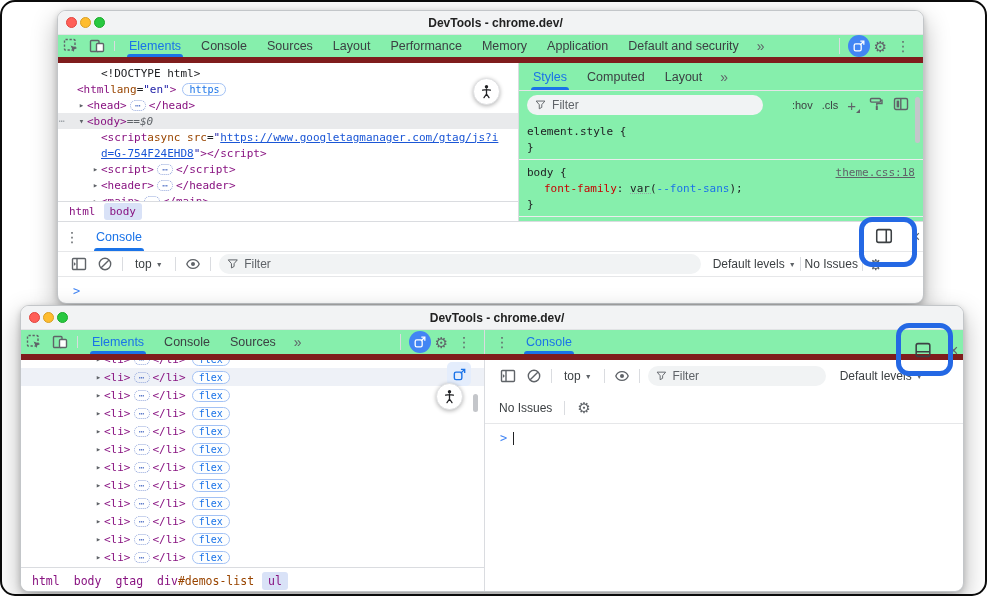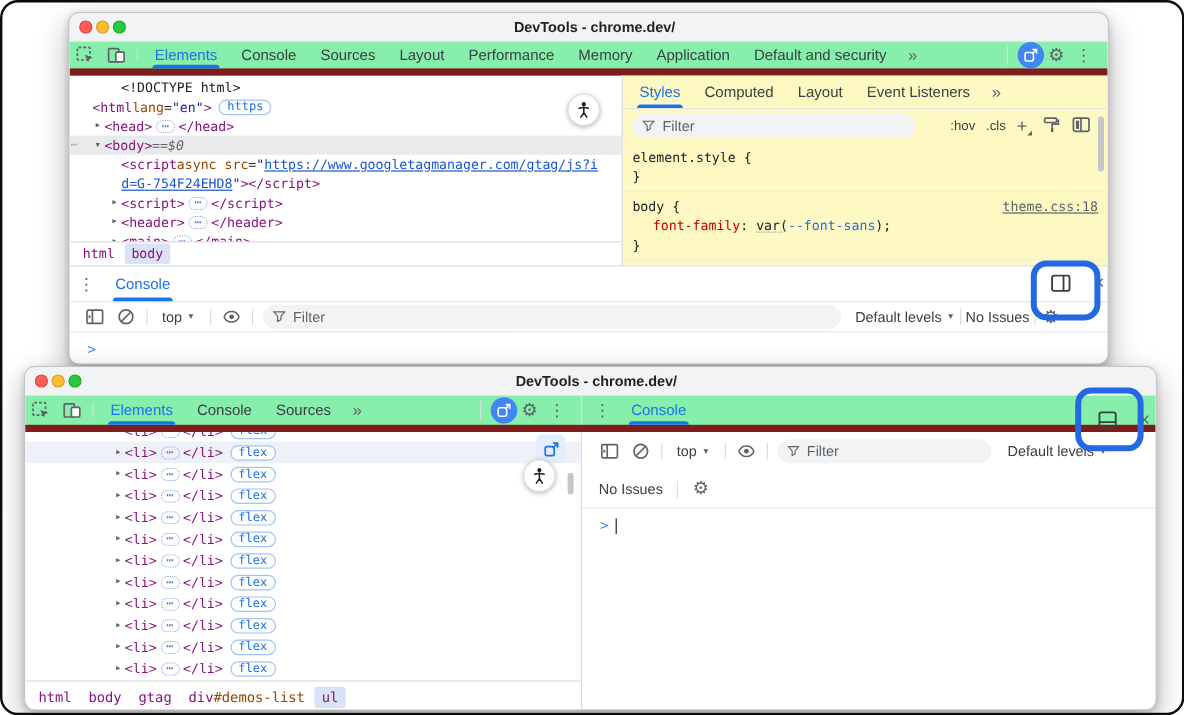--- a/index.html
+++ b/index.html
@@ -56,21 +56,21 @@
            color:#1a73e8; font:10px "DejaVu Sans Mono", monospace; }
   .a11y-fab { position:absolute; width:27px; height:27px; border-radius:50%; background:#fff;
               border:1px solid #e0e1e3; box-shadow:0 1px 4px rgba(0,0,0,.3);
               display:flex; align-items:center; justify-content:center; }
   .crumbbar { height:20px; border-top:1px solid #dadce0; display:flex; align-items:center; padding-left:5px;
               font:11px "DejaVu Sans Mono", monospace; background:#fff; }
   .crumb { padding:2px 6px; color:#881280; border-radius:3px; margin-right:2px; }
   .crumb .c-id { color:#994500; }
   .crumb.sel { background:#d9e2f7; }
 
-  .styles-pane { flex:1; border-left:1px solid #dadce0; position:relative; overflow:hidden; background:#fef9c3; }
+  .styles-pane { flex:1; border-left:1px solid #dadce0; position:relative; overflow:hidden; background:#86efac; }
   .styles-tabs { height:28px; display:flex; align-items:stretch; border-bottom:1px solid #e4e5e7; padding-left:4px; }
   .styles-toolbar { height:28px; display:flex; align-items:center; padding:0 14px 0 8px; }
   .filter-pill { height:20px; background:#f1f3f4; border-radius:11px; display:flex; align-items:center;
                  padding:0 8px; gap:6px; }
   .filter-pill input { border:none; outline:none; background:transparent; font-size:12px; color:#202124; width:100%; }
   .filter-pill input::placeholder { color:#5f6368; }
   .st-right { margin-left:auto; display:flex; align-items:center; gap:9px; color:#3c4043; font-size:11px; }
   .plus-wrap { position:relative; font-size:15px; color:#5f6368; padding-right:3px; }
   .plus-corner { position:absolute; right:-1px; bottom:1px; width:0; height:0;
                  border-left:4px solid transparent; border-bottom:4px solid #5f6368; }
@@ -264,23 +264,20 @@
       <div class="styles-pane">
         <div class="styles-tabs" id="styles-tabs">
             <div class="tab active">
               <span>Styles</span>
             </div>
             <div class="tab">
               <span>Computed</span>
             </div>
             <div class="tab">
               <span>Layout</span>
-            </div>
-            <div class="tab">
-              <span>Event Listeners</span>
             </div>
             <span class="more-chev">»</span>
           </div>
         <div class="styles-toolbar">
           <div class="filter-pill" style="width:236px">
             <svg width="12" height="12" viewBox="0 0 14 14">
                 <path d="M1.5 2h11L8.6 6.6V10l-3.2 1.8V6.6z" fill="none" stroke="#5f6368" stroke-width="1.2"></path>
               </svg>
             <input type="text" placeholder="Filter" style="">
           </div>

